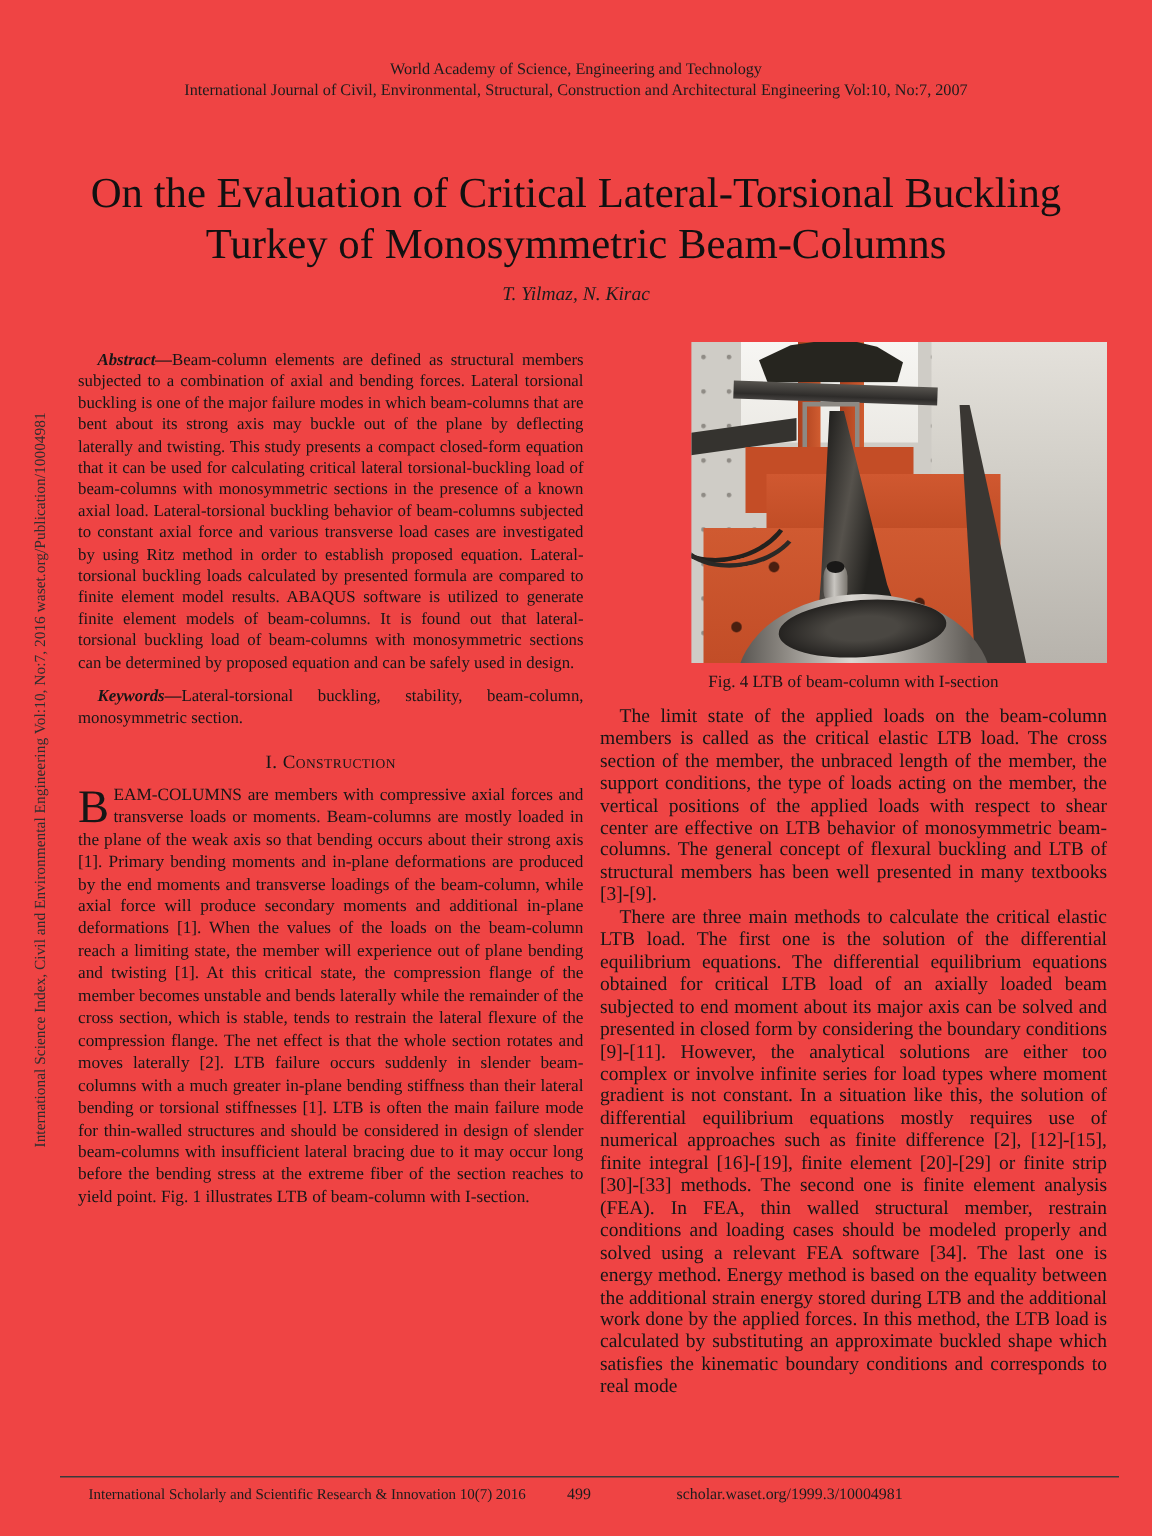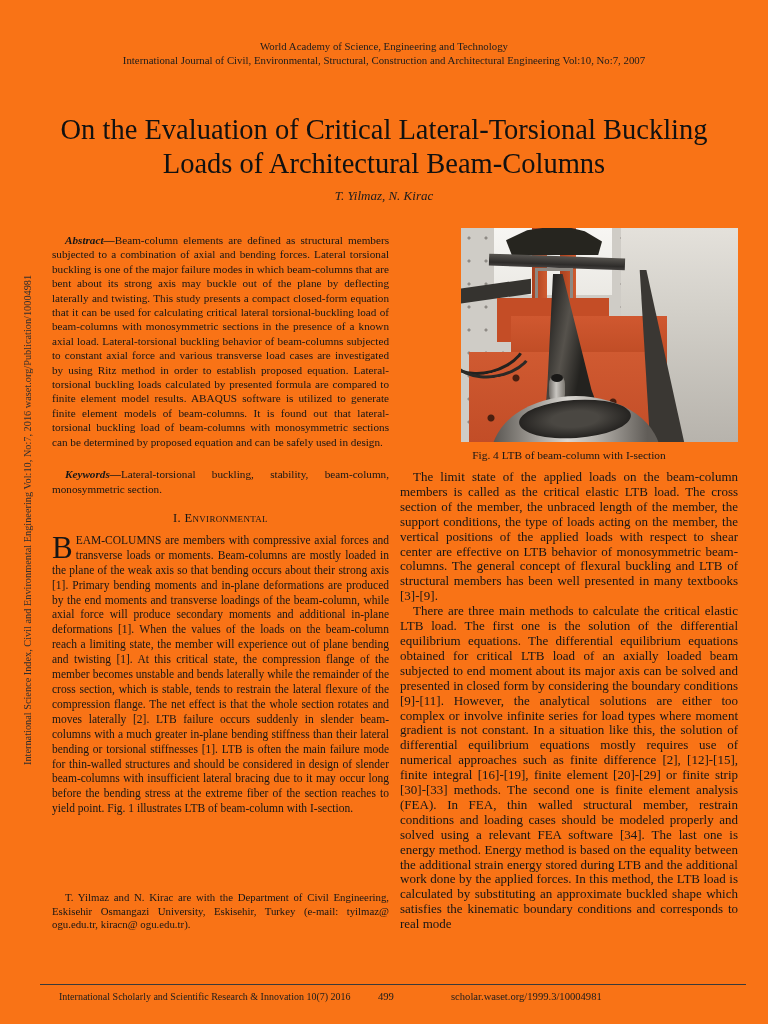--- a/index.html
+++ b/index.html
@@ -1,37 +1,37 @@
 <!DOCTYPE html>
 <html><head>
 <meta charset="utf-8">
 <style>
   html,body{margin:0;padding:0;background:#ffffff;}
   .page{
-    position:relative;width:768px;height:1024px;background:#f97316;overflow:hidden;
+    position:relative;width:768px;height:1024px;background:#ef4444;overflow:hidden;
     font-family:"Liberation Serif", serif;color:#161616;
   }
   
   .journal-header{position:absolute;top:40px;left:0;width:768px;text-align:center;
     font-size:10.8px;line-height:13.5px;color:#1c1c1c;}
   .paper-title{position:absolute;top:113px;left:34px;width:700px;text-align:center;
     font-size:28.5px;line-height:34px;color:#111;}
   .paper-authors{position:absolute;top:188px;left:34px;width:700px;text-align:center;
     font-size:13px;color:#1c1c1c;font-style:italic;}
   
   .side-vertical{position:absolute;left:22px;top:205px;height:630px;width:16px;
     writing-mode:vertical-rl;transform:rotate(180deg);text-align:center;
     font-size:10.3px;color:#2e2e2e;white-space:nowrap;}
   
   .col{position:absolute;text-align:justify;}
   .col-left{left:52px;top:233px;width:337px;}
   .col-right{left:400px;top:228px;width:338px;}
   .abstract, .keywords{font-size:11.2px;line-height:14.4px;margin:0;}
   .abstract{text-indent:13px;}
-  .keywords{text-indent:13px;margin-top:18px;}
+  .keywords{text-indent:13px;margin-top:8px;}
   .lbl{font-weight:bold;font-style:italic;}
   .section-heading{margin:15px 0 7px 0;text-align:center;font-size:12.6px;
     font-variant:small-caps;letter-spacing:.3px;}
   .body-par{font-size:11.5px;line-height:14.9px;margin:0;}
   .dropcap{float:left;font-size:31px;line-height:25px;margin:2px 3px 0 0;}
   .footnote{position:absolute;left:52px;top:891px;width:337px;font-size:10.8px;
     line-height:13.6px;text-align:justify;text-indent:13px;}
   .caption{margin-top:7px;margin-bottom:9px;text-align:center;font-size:11.4px;text-indent:0;}
   .rc-par{font-size:13px;line-height:14.9px;margin:0;text-indent:13px;}
   
@@ -85,33 +85,32 @@
 </head>
 <body>
 
 <div class="page">
 
   <div class="journal-header">
     <div>World Academy of Science, Engineering and Technology</div>
     <div>International Journal of Civil, Environmental, Structural, Construction and Architectural Engineering Vol:10, No:7, 2007</div>
   </div>
 
-  <div class="paper-title">On the Evaluation of Critical Lateral-Torsional Buckling Loads of Architectural Beam-Columns</div>
+  <div class="paper-title">On the Evaluation of Critical Lateral-Torsional Buckling Turkey of Monosymmetric Beam-Columns</div>
   <div class="paper-authors">T. Yilmaz, N. Kirac</div>
 
   <div class="side-vertical">International Science Index, Civil and Environmental Engineering Vol:10, No:7, 2016 waset.org/Publication/10004981</div>
 
   <div class="col col-left">
     <p class="abstract"><span class="lbl">Abstract—</span><span>Beam-column elements are defined as structural members subjected to a combination of axial and bending forces. Lateral torsional buckling is one of the major failure modes in which beam-columns that are bent about its strong axis may buckle out of the plane by deflecting laterally and twisting. This study presents a compact closed-form equation that it can be used for calculating critical lateral torsional-buckling load of beam-columns with monosymmetric sections in the presence of a known axial load. Lateral-torsional buckling behavior of beam-columns subjected to constant axial force and various transverse load cases are investigated by using Ritz method in order to establish proposed equation. Lateral-torsional buckling loads calculated by presented formula are compared to finite element model results. ABAQUS software is utilized to generate finite element models of beam-columns. It is found out that lateral-torsional buckling load of beam-columns with monosymmetric sections can be determined by proposed equation and can be safely used in design.</span></p>
     <p class="keywords"><span class="lbl">Keywords—</span><span>Lateral-torsional buckling, stability, beam-column, monosymmetric section.</span></p>
-    <div class="section-heading">I. Environmental</div>
+    <div class="section-heading">I. Construction</div>
     <p class="body-par"><span class="dropcap">B</span><span>EAM-COLUMNS</span><span> are members with compressive axial forces and transverse loads or moments. Beam-columns are mostly loaded in the plane of the weak axis so that bending occurs about their strong axis [1]. Primary bending moments and in-plane deformations are produced by the end moments and transverse loadings of the beam-column, while axial force will produce secondary moments and additional in-plane deformations [1]. When the values of the loads on the beam-column reach a limiting state, the member will experience out of plane bending and twisting [1]. At this critical state, the compression flange of the member becomes unstable and bends laterally while the remainder of the cross section, which is stable, tends to restrain the lateral flexure of the compression flange. The net effect is that the whole section rotates and moves laterally [2]. LTB failure occurs suddenly in slender beam-columns with a much greater in-plane bending stiffness than their lateral bending or torsional stiffnesses [1]. LTB is often the main failure mode for thin-walled structures and should be considered in design of slender beam-columns with insufficient lateral bracing due to it may occur long before the bending stress at the extreme fiber of the section reaches to yield point. Fig. 1 illustrates LTB of beam-column with I-section.</span></p>
   </div>
 
-  <div class="footnote">T. Yilmaz and N. Kirac are with the Department of Civil Engineering, Eskisehir Osmangazi University, Eskisehir, Turkey (e-mail: tyilmaz@ ogu.edu.tr, kiracn@ ogu.edu.tr).</div>
 
   <div class="col col-right">
 
     <div class="photo">
       <div class="ph-wall"></div>
       <div class="ph-floor"></div>
       <div class="ph-panel"></div>
       <div class="ph-ledge"></div>
       <div class="ph-post-l"></div>
       <div class="ph-post-r"></div>

